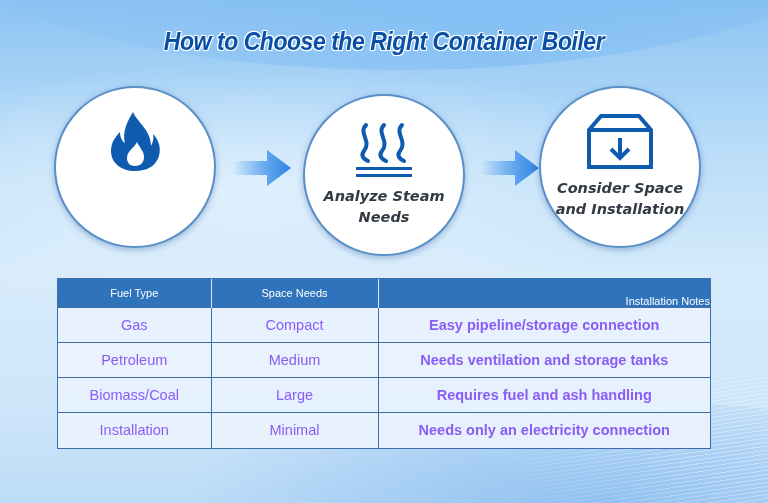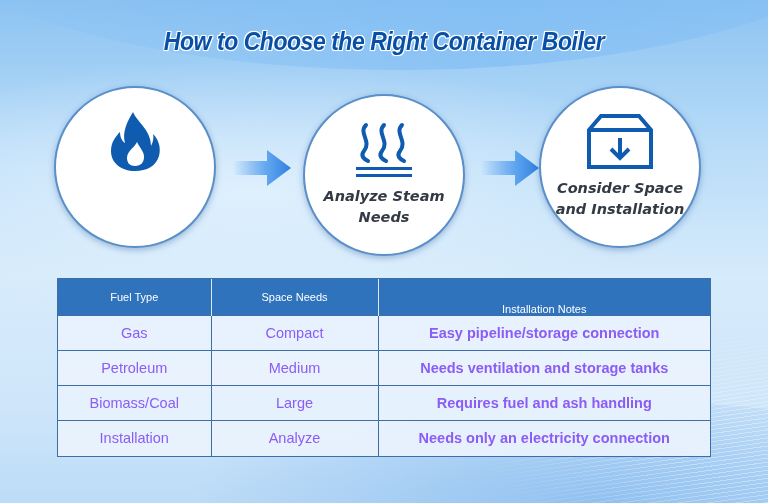--- a/index.html
+++ b/index.html
@@ -156,39 +156,39 @@
   <table>
     <colgroup>
       <col style="width:153px">
       <col style="width:167px">
       <col>
     </colgroup>
     <thead>
       <tr>
         <th>Fuel Type</th>
         <th>Space Needs</th>
-        <th style="vertical-align:top; padding-top:24px;">Installation Notes</th>
+        <th style="vertical-align:top; padding-top:16px;text-align:right;">Installation Notes</th>
       </tr>
     </thead>
     <tbody>
       <tr class="row">
         <td>Gas</td>
         <td>Compact</td>
         <td>Easy pipeline/storage connection</td>
       </tr>
       <tr class="row">
         <td>Petroleum</td>
         <td>Medium</td>
         <td>Needs ventilation and storage tanks</td>
       </tr>
       <tr class="row">
         <td>Biomass/Coal</td>
         <td>Large</td>
         <td>Requires fuel and ash handling</td>
       </tr>
       <tr class="row">
         <td>Installation</td>
-        <td>Analyze</td>
+        <td>Minimal</td>
         <td>Needs only an electricity connection</td>
       </tr>
     </tbody>
   </table>
 </div>
 
 </body></html>

